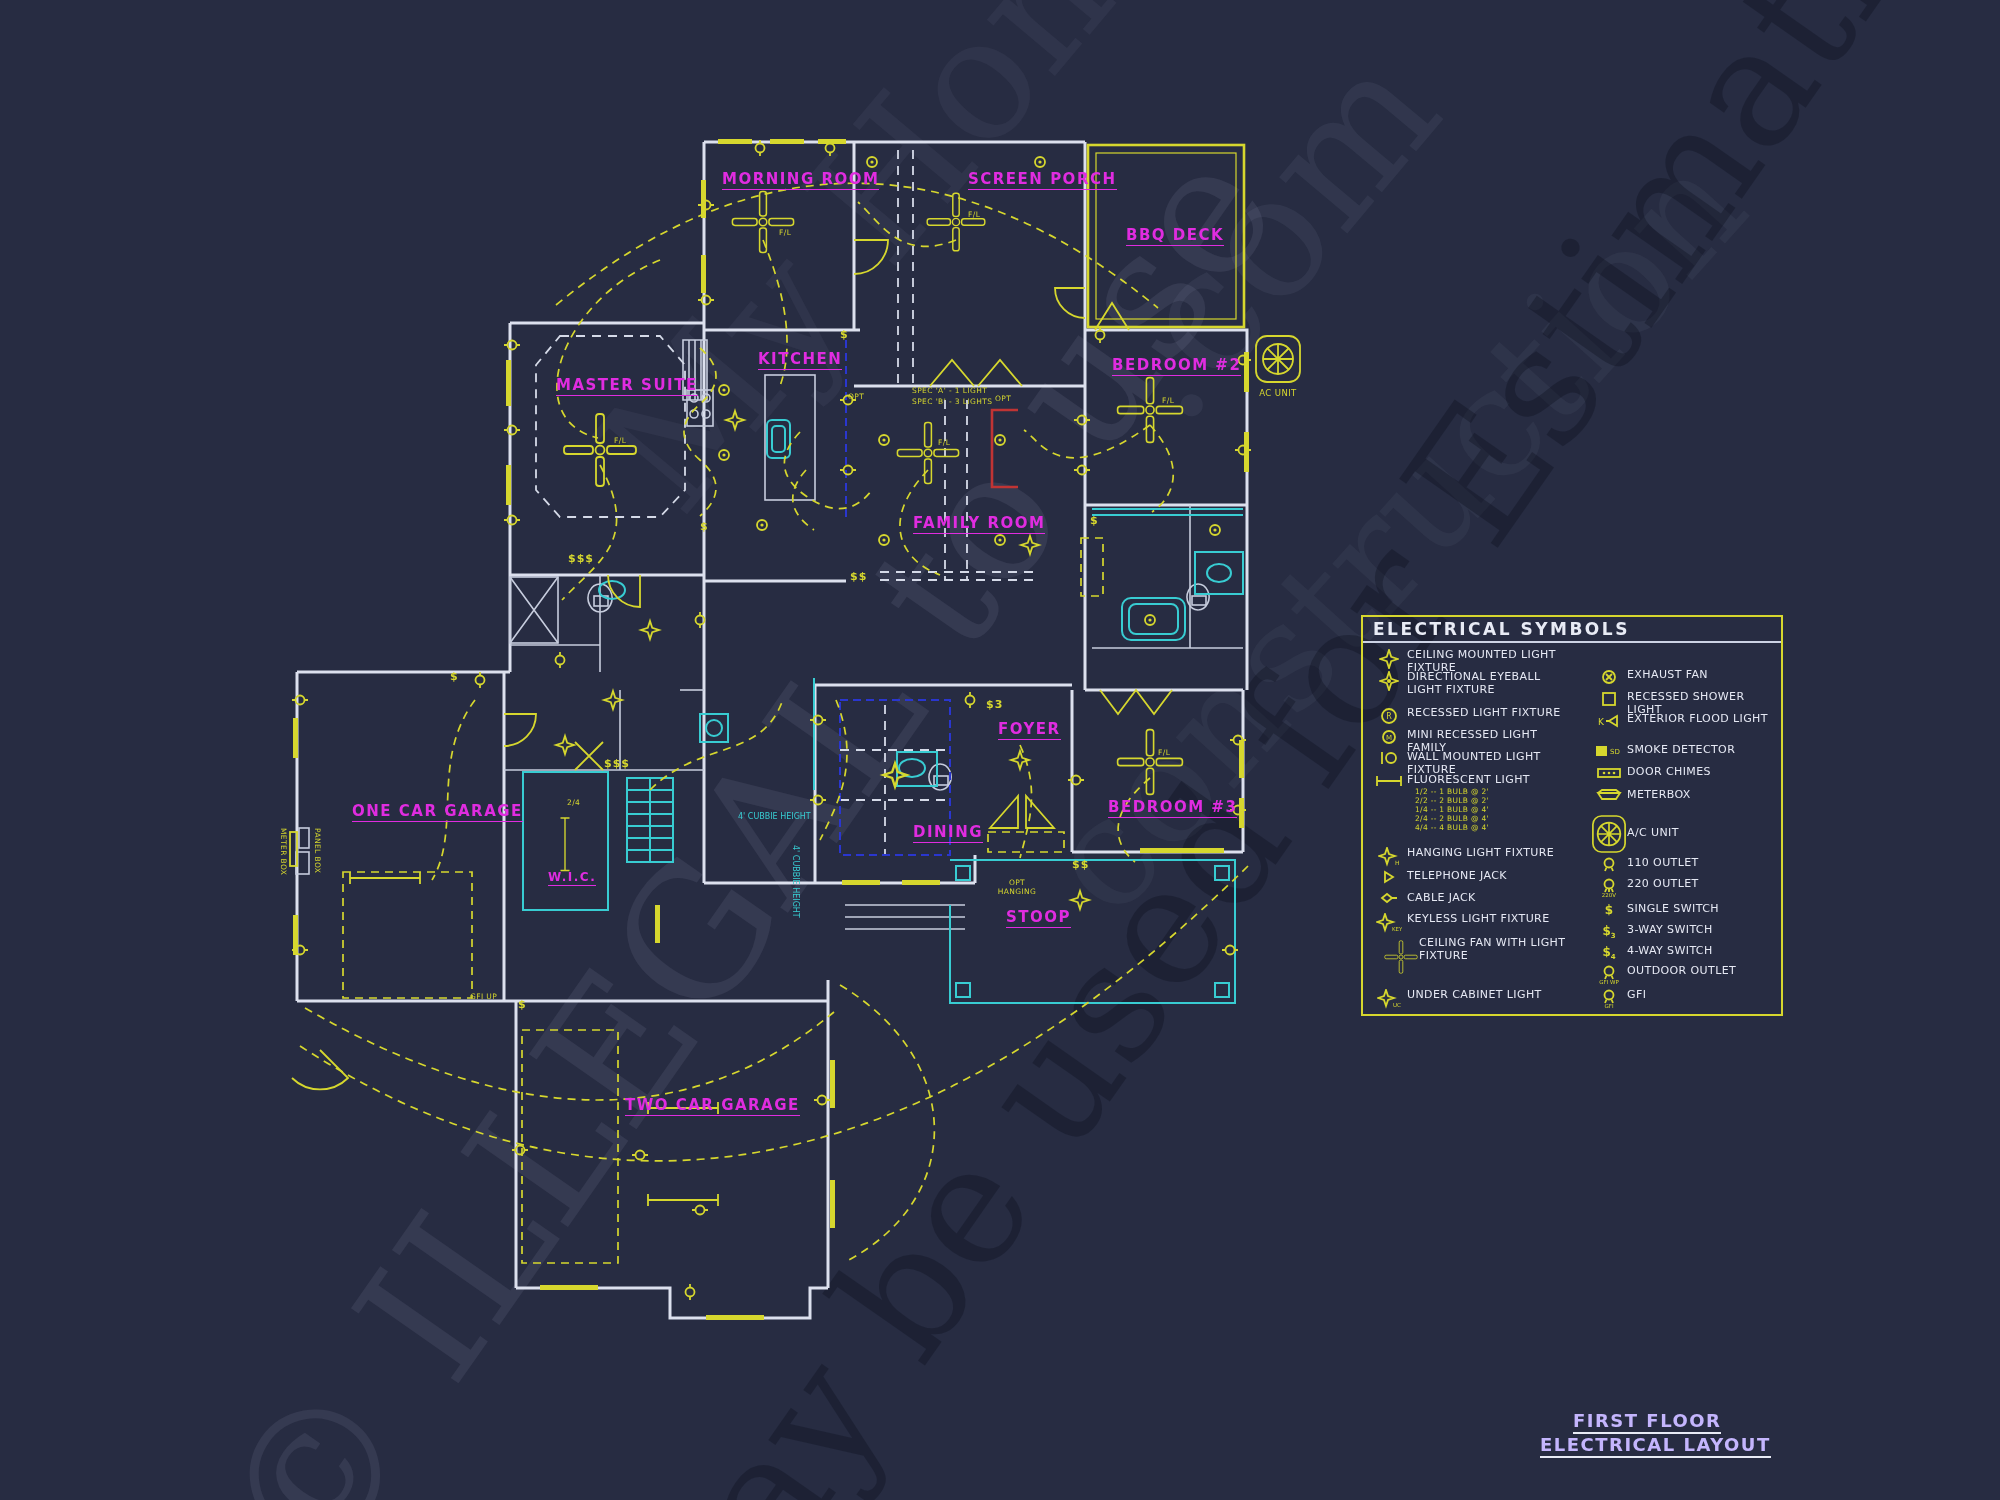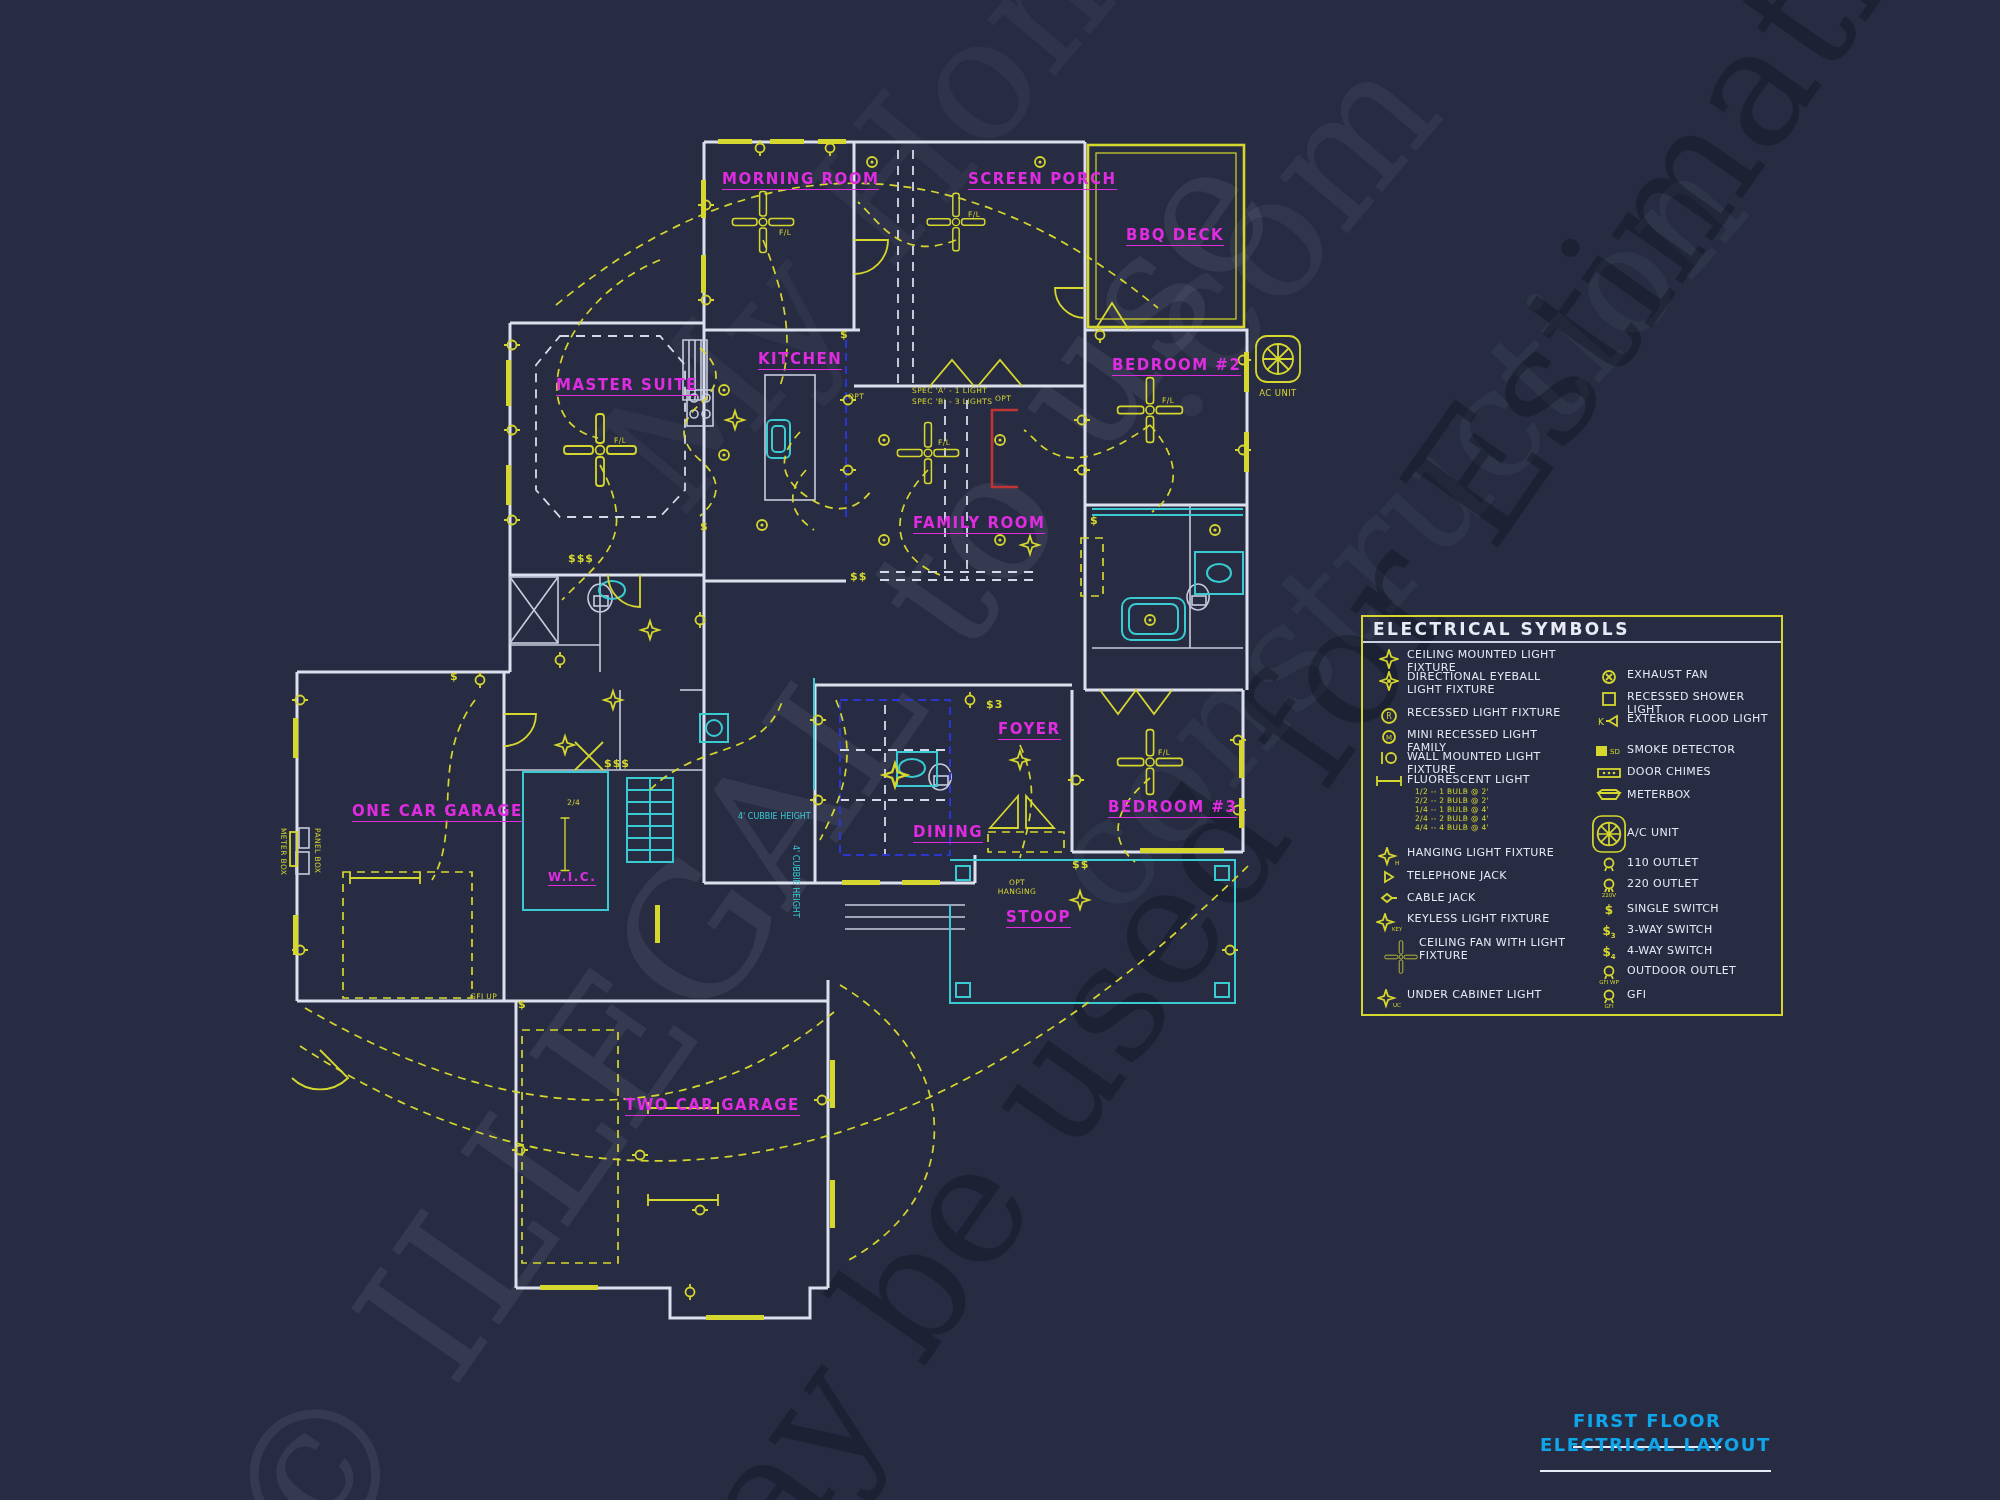--- a/index.html
+++ b/index.html
@@ -23,22 +23,22 @@
   
   .rl{position:absolute;color:#e02ce0;font-size:15px;font-weight:bold;letter-spacing:1.5px;
       white-space:nowrap;border-bottom:1.5px solid #e02ce0;padding-bottom:1px;}
   .an{position:absolute;color:#d6d72e;font-size:8.5px;letter-spacing:.4px;white-space:nowrap;}
   .an.small{font-size:7.5px;}
   .an-c{position:absolute;color:#38ccd2;font-size:8px;white-space:nowrap;}
   .sw{position:absolute;color:#d6d72e;font-size:11px;font-weight:bold;letter-spacing:1px;}
   .vert{transform:rotate(90deg);transform-origin:0 0;}
   .wrap{white-space:normal;text-align:center;}
   
-  .tt{position:absolute;color:#0ea5e9;font-size:18px;font-weight:bold;letter-spacing:1.5px;
-      border-bottom:2px solid #e8ebf5;padding-bottom:15px;white-space:nowrap;}
+  .tt{position:absolute;color:#c4b5fd;font-size:18px;font-weight:bold;letter-spacing:1.5px;
+      border-bottom:2px solid #e8ebf5;padding-bottom:1px;white-space:nowrap;}
   
   #legend{position:absolute;left:1361px;top:615px;width:418px;height:397px;
           border:2px solid #d6d72e;}
   #legend .hdr{height:24px;line-height:24px;color:#e8ebf5;font-size:17px;font-weight:bold;
           letter-spacing:2.5px;padding-left:10px;border-bottom:2px solid #ccd2e4;}
   .lrow{position:absolute;display:flex;align-items:flex-start;}
   .licn{width:36px;flex:0 0 36px;display:flex;justify-content:center;align-items:center;
         color:#d6d72e;position:relative;}
   .llab{color:#e6e9f4;font-size:11px;letter-spacing:.4px;line-height:1.18;max-width:165px;}
   .lsub{position:absolute;color:#d6d72e;font-size:7.5px;line-height:1.2;letter-spacing:.3px;}

